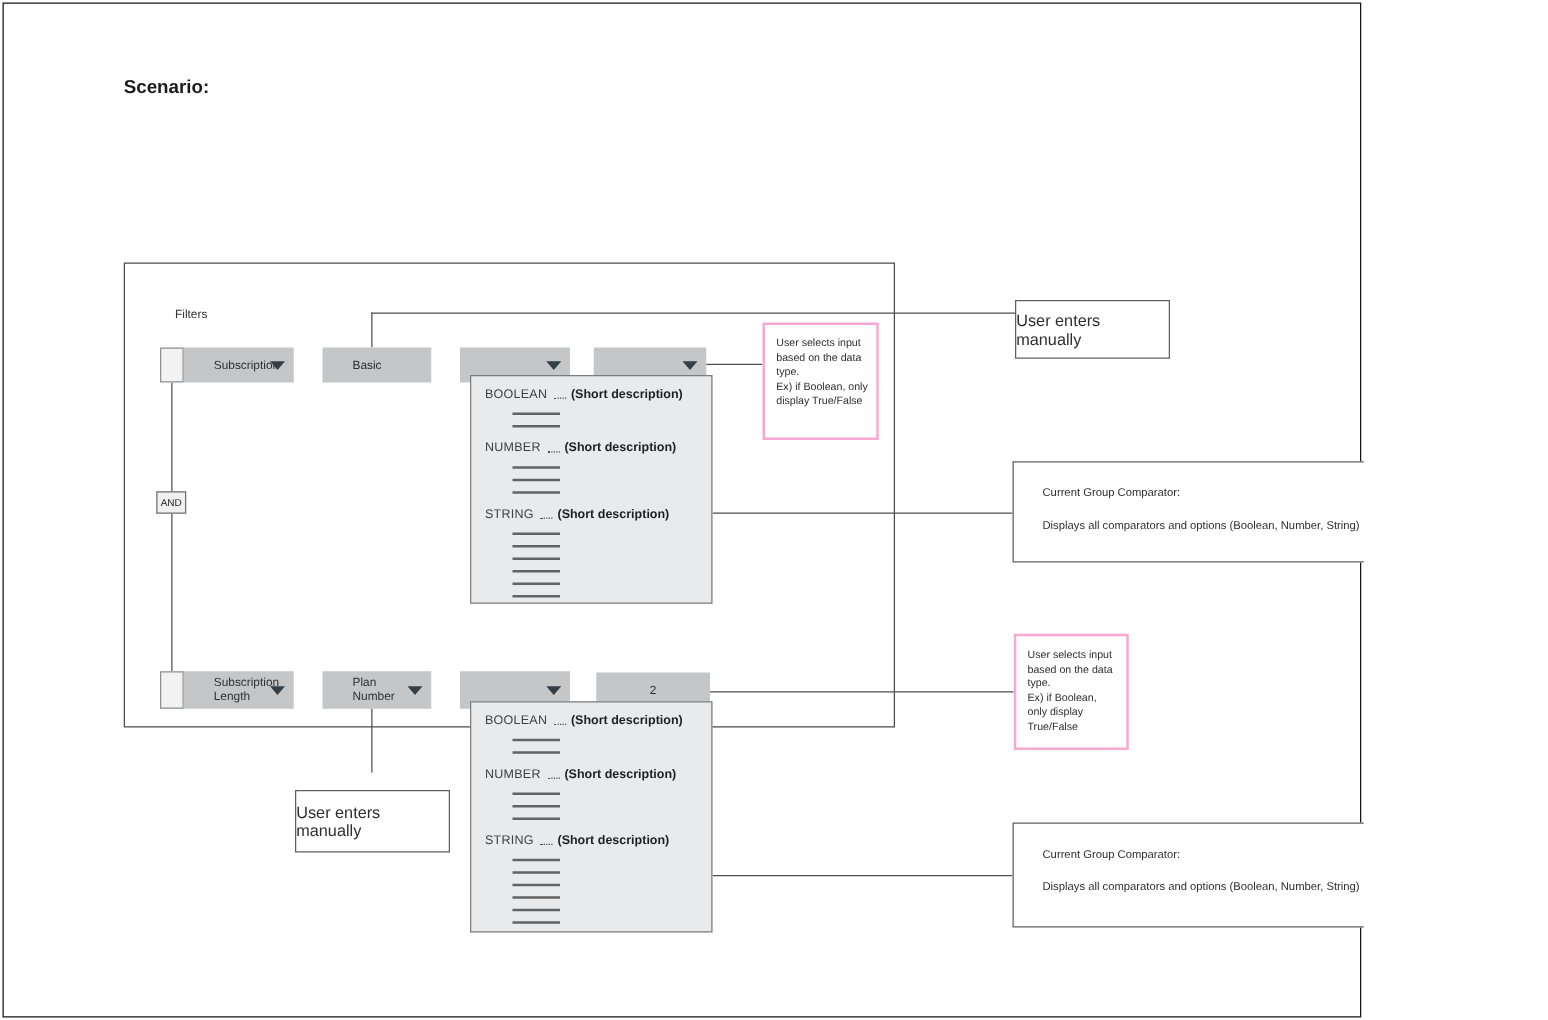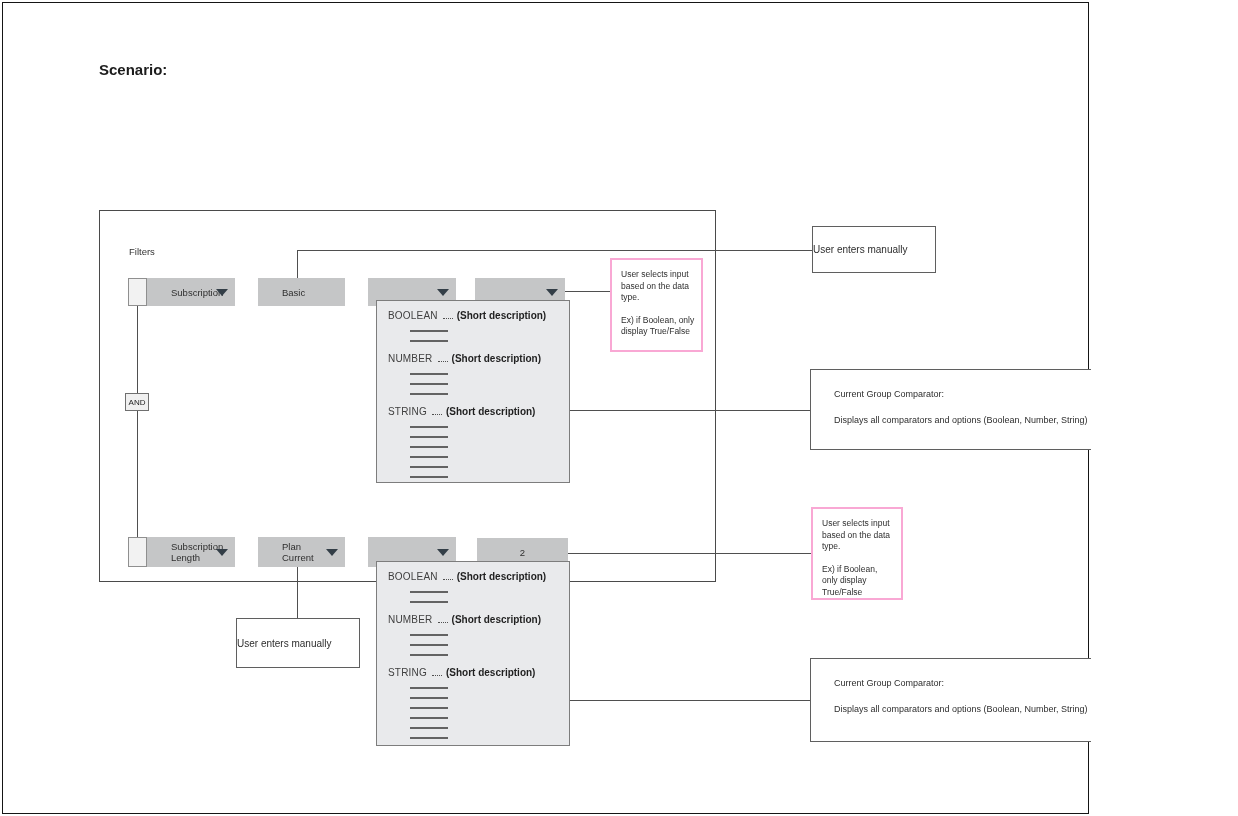--- a/index.html
+++ b/index.html
@@ -4,43 +4,43 @@
 <style>
   * { margin:0; padding:0; box-sizing:border-box; }
   body { background:#fff; font-family:"Liberation Sans","DejaVu Sans",sans-serif; }
   .canvas { position:relative; width:1091px; height:816px; background:#fff; overflow:hidden; color:#2b2b2b; }
   .frame { position:absolute; inset:2px; border:1.5px solid #151515; pointer-events:none; }
 
   .scenario-heading { position:absolute; left:99px; top:61px; font-size:15px; font-weight:bold; color:#1c1c1c; }
   .scenario-desc { position:absolute; left:99px; top:99px; width:1018px; font-size:14.5px; font-weight:bold; line-height:21px; color:#1c1c1c; }
 
   .big-box { position:absolute; left:99px; top:210px; width:617px; height:372px; border:1px solid #4a4a4a; }
-  .filters-label { position:absolute; left:129px; top:246px; font-size:9.5px; color:#333; }
+  .filters-label { position:absolute; left:140px; top:246px; font-size:9.5px; color:#333; }
 
   .line { position:absolute; background:#4f4f4f; z-index:1; }
 
   .checkbox { position:absolute; width:19px; background:#f2f2f2; border:1px solid #8f8f8f; z-index:2; }
   .dropdown { position:absolute; background:#c5c6c7; font-size:9.5px; color:#2f2f2f; z-index:2; display:flex; align-items:center; }
   .dropdown .dd-label { padding-left:24px; padding-right:20px; line-height:11px; }
   .dropdown.center .dd-label { padding:0; width:100%; text-align:center; }
   .arrow-icon { position:absolute; right:7px; top:50%; margin-top:-3px; width:0; height:0;
     border-left:6.5px solid transparent; border-right:6.5px solid transparent; border-top:7px solid #333e47; }
 
   .menu { position:absolute; left:376px; width:194px; background:#e9eaec; border:1px solid #7d7d7d; z-index:5; padding:9px 10px 0 11px; }
   .menu-head { display:flex; align-items:flex-end; width:144px; font-size:10px; line-height:12px; }
   .menu-label { color:#404040; letter-spacing:.2px; white-space:nowrap; }
   .menu-dots { flex:1; border-bottom:1.5px dotted #4f4f4f; margin:0 4px 3px 5px; min-width:10px; }
   .menu-desc { font-weight:bold; color:#1f1f1f; white-space:nowrap; }
   .menu-item { margin-bottom:11px; }
   .ph-line { width:38px; height:0; border-top:2px solid #636363; margin:8px 0 0 22px; }
 
   .note { position:absolute; background:#fff; border:2px solid #f9a8d4; font-size:8.5px; line-height:11.5px; color:#2e2e2e; z-index:4; }
-  .note p + p { margin-top:11px; }
+  .note p + p { }
   .callout { position:absolute; background:#fff; border:1px solid #5f5f5f; z-index:2; }
-  .callout.center { display:flex; align-items:center; justify-content:flex-start; font-size:10px; color:#2e2e2e; }
+  .callout.center { display:flex; align-items:center; justify-content:center; font-size:13px; color:#2e2e2e;margin-top:14px; }
   .cgc { font-size:9px; color:#2e2e2e; padding:18px 10px 0 23px; line-height:12px; }
   .cgc .cgc-body { margin-top:14px; }
 
   .and-box { position:absolute; left:125px; top:393px; width:24px; height:18px; background:#f0f0f0; border:1px solid #6f6f6f;
     font-size:8px; color:#222; display:flex; align-items:center; justify-content:center; z-index:3; }
 </style>
 </head>
 <body>
 
 <div class="canvas">
@@ -131,21 +131,21 @@
     <div class="cgc-title">Current Group Comparator:</div>
     <div class="cgc-body">Displays all comparators and options (Boolean, Number, String)</div>
   </div>
 
   <div class="checkbox" style="left:128px; top:537px; height:30px;"></div>
   <div class="dropdown" style="left:147px; top:537px; width:88px; height:30px;">
     <span class="dd-label">Subscription Length</span>
     <span class="arrow-icon"></span>
   </div>
   <div class="dropdown" style="left:258px; top:537px; width:87px; height:30px;">
-    <span class="dd-label">Plan Current</span>
+    <span class="dd-label">Plan Number</span>
     <span class="arrow-icon"></span>
   </div>
   <div class="dropdown" style="left:368px; top:537px; width:88px; height:30px;">
     <span class="dd-label"></span>
     <span class="arrow-icon"></span>
   </div>
   <div class="dropdown center" style="left:477px; top:538px; width:91px; height:28px;">
     <span class="dd-label">2</span>
   </div>
 

